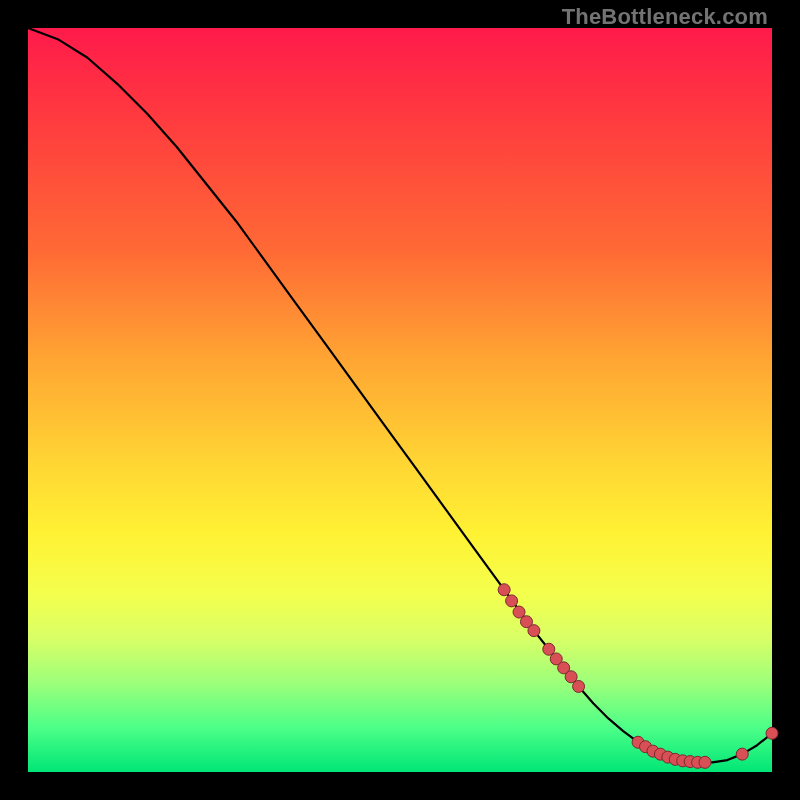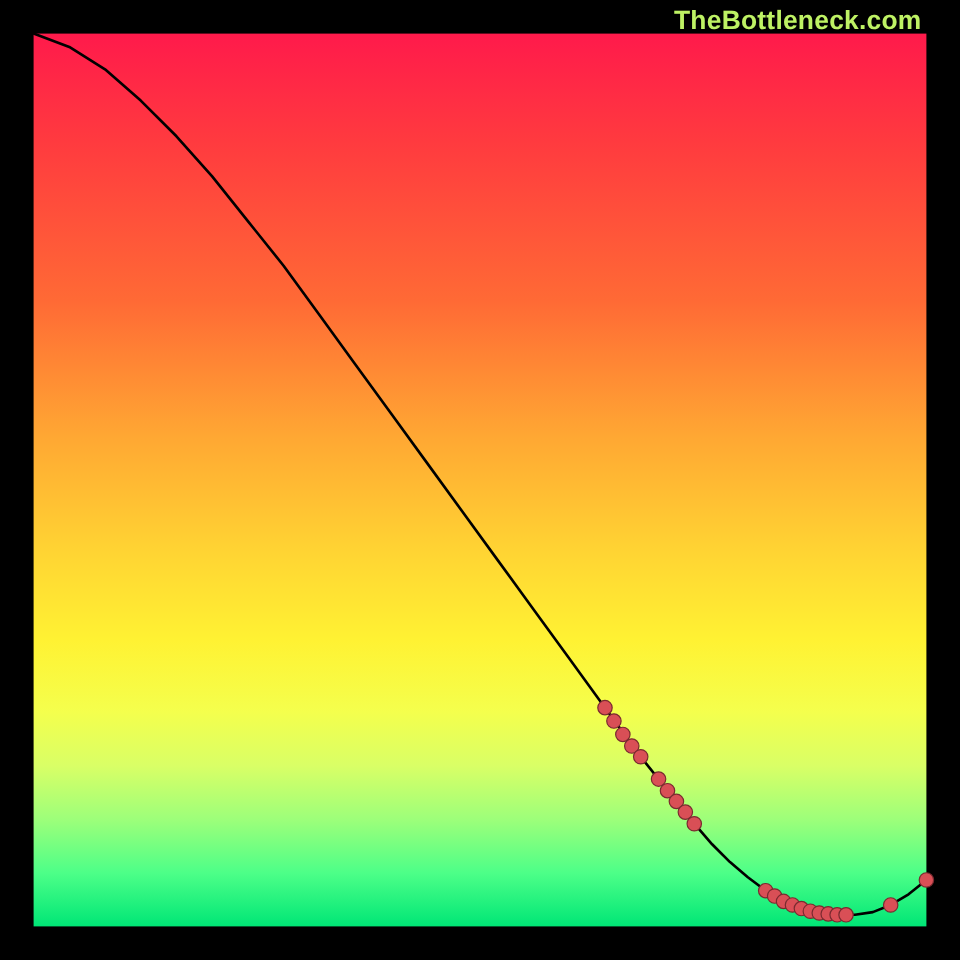--- a/index.html
+++ b/index.html
@@ -35,21 +35,21 @@
       #d9ff66 82%,
       #9dff7a 88%,
       #4dff88 94%,
       #00e676 100%
     );
   }
   .watermark {
     position: absolute;
     top: 4px;
     right: 32px;
-    color: #bef264;
+    color: #737373;
     font-size: 22px;
     font-weight: 600;
     letter-spacing: 0.2px;
     user-select: none;
   }
   svg.curve-layer {
     position: absolute;
     left: 0;
     top: 0;
     width: 744px;

